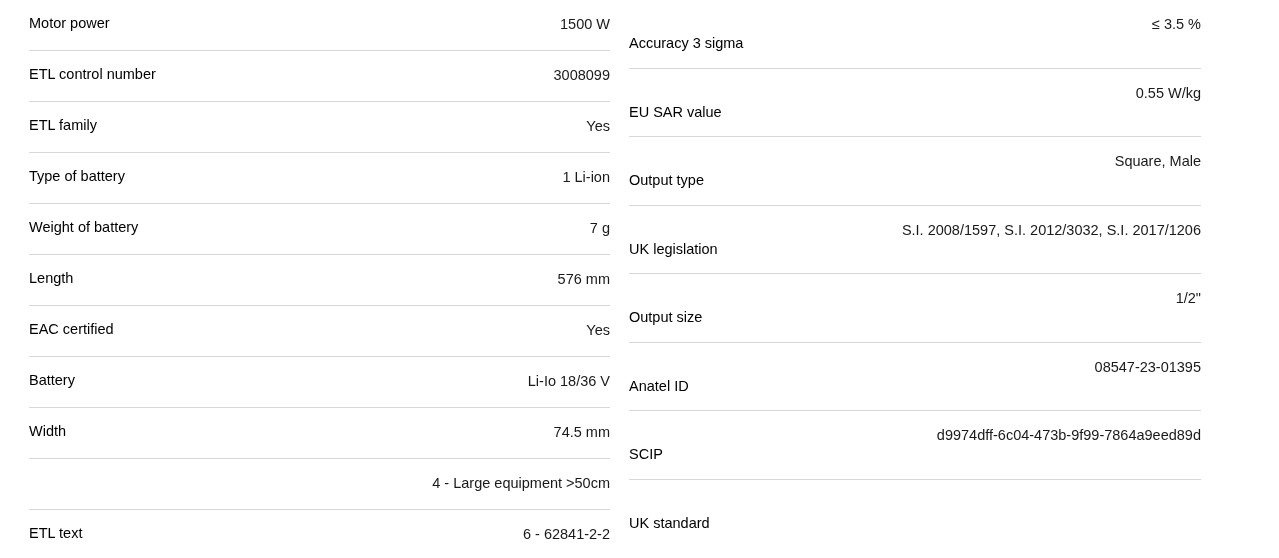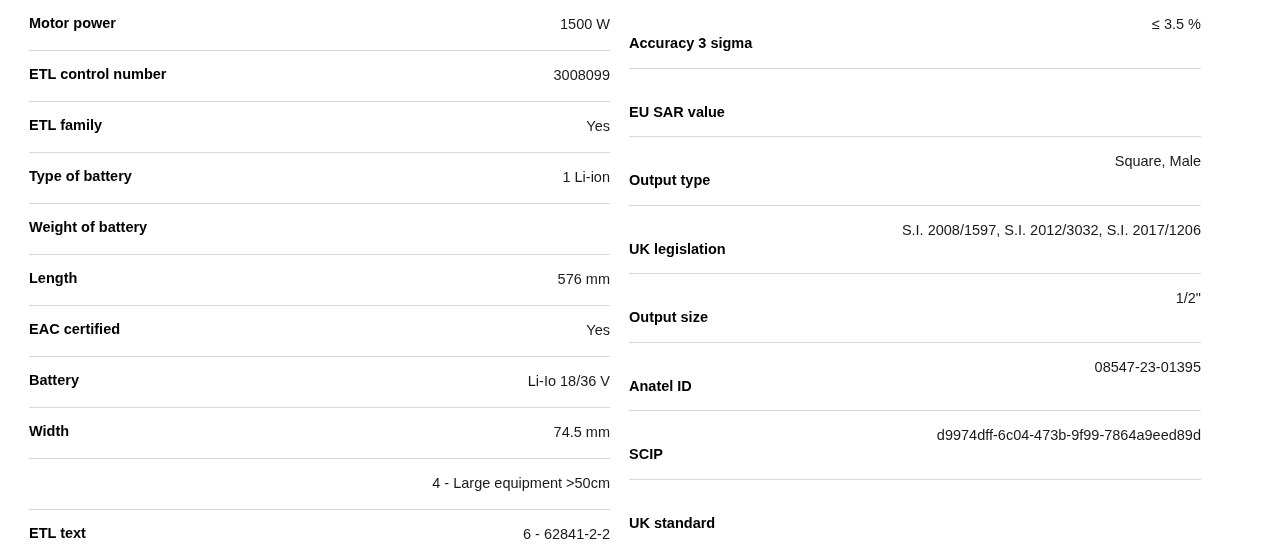--- a/index.html
+++ b/index.html
@@ -42,21 +42,21 @@
     border-bottom: 1px solid #d8d8d8;
     padding-top: 14px;
     padding-bottom: 14px;
     min-height: 51px;
   }
   .spec-column.left .spec-row { width: 581px; }
   .spec-column.right .spec-row { width: 572px; }
 
   .spec-label {
     font-size: 14.5px;
-    font-weight: bold;
+    font-weight: normal;
     line-height: 1.35;
     color: #000000;
     flex: 0 0 auto;
     padding-right: 10px;
   }
   .spec-column.left .spec-label { width: 252px; }
   .spec-column.right .spec-label { width: 252px; margin-top: 20px; }
 
   .spec-value {
     font-size: 14.5px;
@@ -90,20 +90,21 @@
       <div class="spec-value">Yes</div>
     </div>
 
     <div class="spec-row">
       <div class="spec-label">Type of battery</div>
       <div class="spec-value">1 Li-ion</div>
     </div>
 
     <div class="spec-row">
       <div class="spec-label">Weight of battery</div>
+      <div class="spec-value">7 g</div>
     </div>
 
     <div class="spec-row">
       <div class="spec-label">Length</div>
       <div class="spec-value">576 mm</div>
     </div>
 
     <div class="spec-row">
       <div class="spec-label">EAC certified</div>
       <div class="spec-value">Yes</div>
@@ -132,20 +133,21 @@
 
   <div class="spec-column right">
 
     <div class="spec-row">
       <div class="spec-label">Accuracy 3 sigma</div>
       <div class="spec-value">≤ 3.5 %</div>
     </div>
 
     <div class="spec-row">
       <div class="spec-label">EU SAR value</div>
+      <div class="spec-value">0.55 W/kg</div>
     </div>
 
     <div class="spec-row">
       <div class="spec-label">Output type</div>
       <div class="spec-value">Square, Male</div>
     </div>
 
     <div class="spec-row">
       <div class="spec-label">UK legislation</div>
       <div class="spec-value">S.I. 2008/1597, S.I. 2012/3032, S.I. 2017/1206</div>

